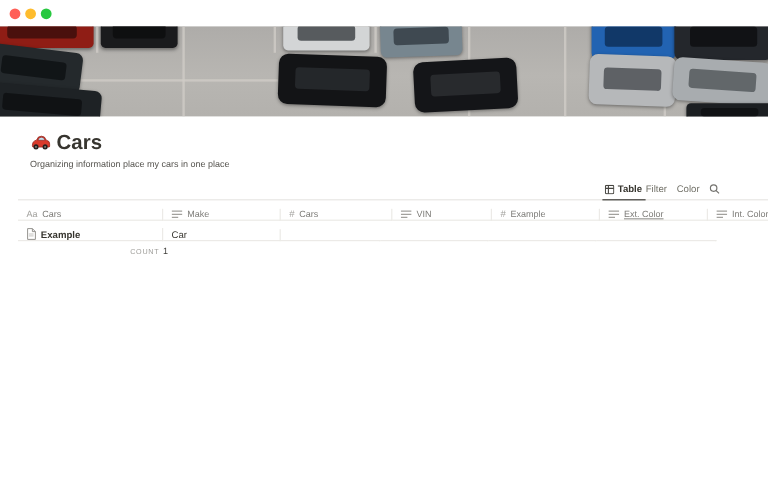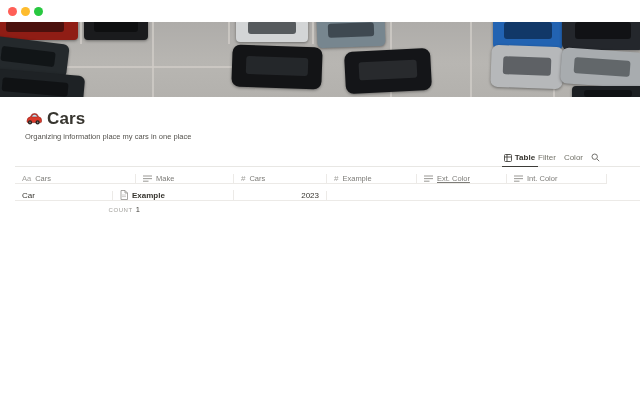--- a/index.html
+++ b/index.html
@@ -165,20 +165,32 @@
             </svg>
           </span>
           <span>Make</span>
         </div>
         <div class="cell" style="width: 93px;">
           <span class="cicon">
             <span class="hash">#</span>
           </span>
           <span>Cars</span>
         </div>
+        <div class="cell" style="width: 83px;">
+          <span class="cicon">
+            <svg width="9" height="9" viewBox="0 0 9 9">
+              <g stroke="#a2a19d" stroke-width="1.1">
+                <line x1="0" y1="2" x2="9" y2="2"></line>
+                <line x1="0" y1="4.6" x2="9" y2="4.6"></line>
+                <line x1="0" y1="7.2" x2="5.5" y2="7.2"></line>
+              </g>
+            </svg>
+          </span>
+          <span>VIN</span>
+        </div>
         <div class="cell" style="width: 90px;">
           <span class="cicon">
             <span class="hash">#</span>
           </span>
           <span>Example</span>
         </div>
         <div class="cell" style="width: 90px; text-decoration: underline;">
           <span class="cicon">
             <svg width="9" height="9" viewBox="0 0 9 9">
               <g stroke="#a2a19d" stroke-width="1.1">
@@ -198,38 +210,35 @@
                 <line x1="0" y1="4.6" x2="9" y2="4.6"></line>
                 <line x1="0" y1="7.2" x2="5.5" y2="7.2"></line>
               </g>
             </svg>
           </span>
           <span>Int. Color</span>
         </div>
       </div>
     <div id="bodyRows">
         <div class="trow data-row">
-          <div class="cell" style="width: 98px;">
-            <span>Car</span>
-          </div>
           <div class="cell" style="width: 121px;">
             <span class="cicon">
               <svg width="8" height="10" viewBox="0 0 8 10">
                 <path d="M1 .5 h4 l2.5 2.5 v6.5 h-6.5 z" fill="#fff" stroke="#908f8b" stroke-width="0.8"></path>
                 <path d="M5 .5 v2.5 h2.5" fill="none" stroke="#908f8b" stroke-width="0.8"></path>
                 <g stroke="#b9b8b4" stroke-width="0.7">
                   <line x1="2" y1="5" x2="6" y2="5"></line>
                   <line x1="2" y1="6.6" x2="6" y2="6.6"></line>
                 </g>
               </svg>
             </span>
             <span class="title-cell-text">Example</span>
           </div>
-          <div class="cell num" style="width: 93px;">
-            <span>2023</span>
+          <div class="cell" style="width: 98px;">
+            <span>Car</span>
           </div>
           <div class="cell" style="width: 83px;">
             <span></span>
           </div>
           <div class="cell num" style="width: 90px;">
             <span></span>
           </div>
           <div class="cell" style="width: 90px;">
             <span></span>
           </div>

